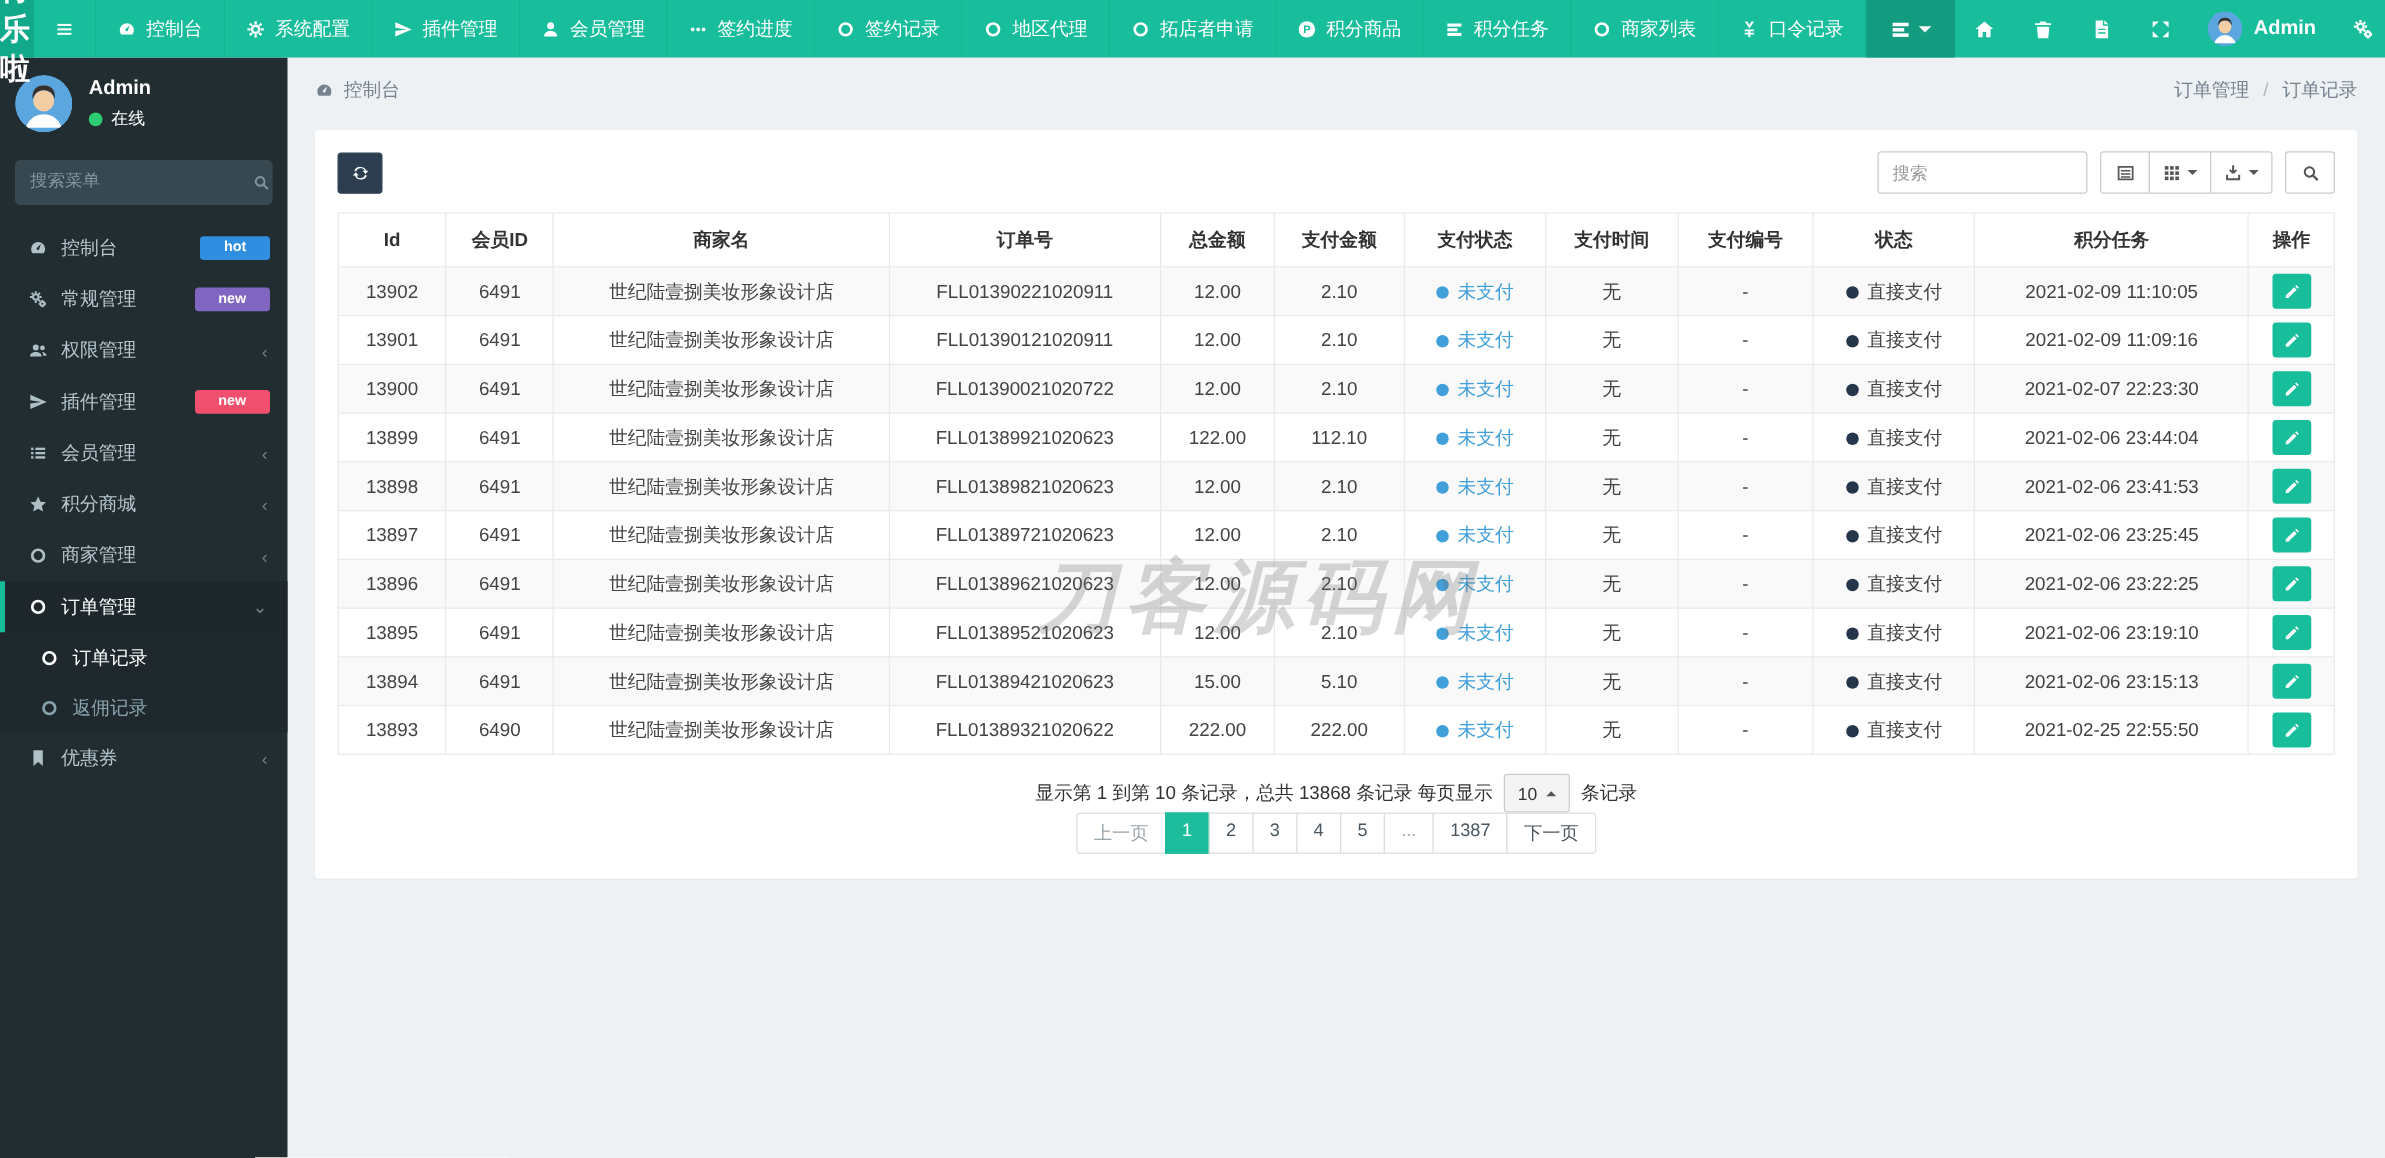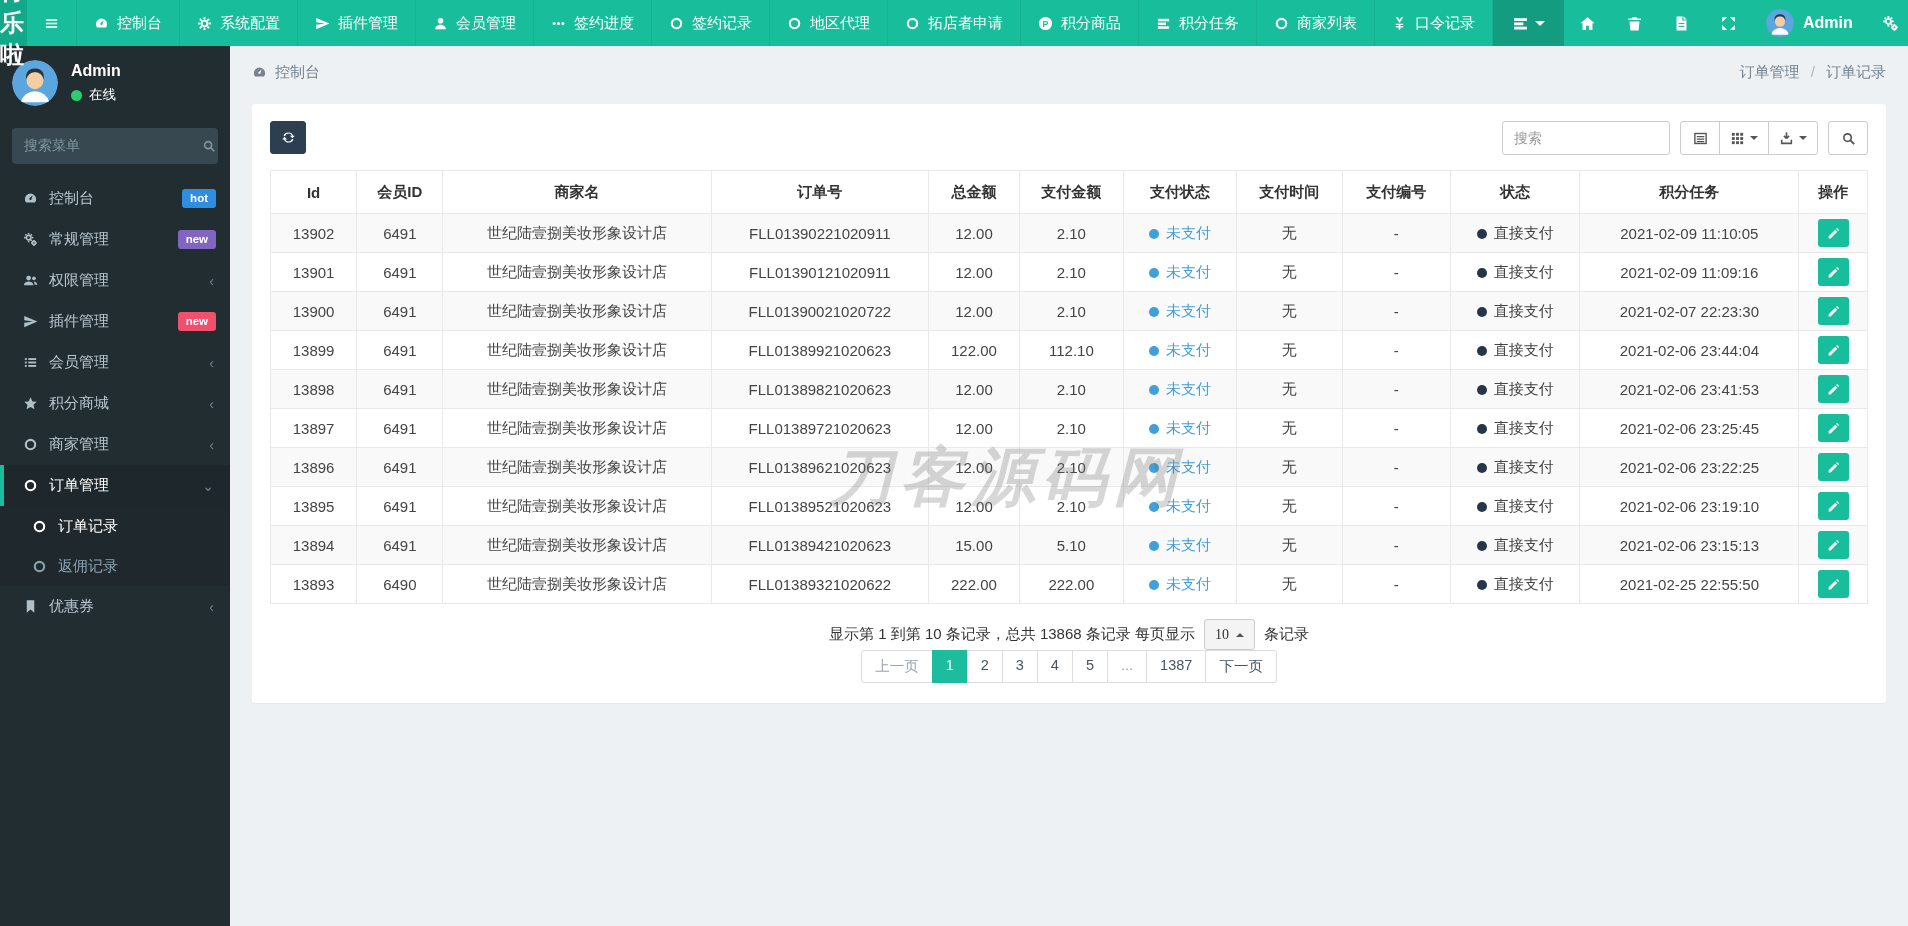--- a/index.html
+++ b/index.html
@@ -33,40 +33,40 @@
   .status-dot { width:11px; height:11px; border-radius:50%; background:#2ecc71; display:inline-block; }
   .side-search { margin:10px 12px 14px 12px; background:#374850; border-radius:4px; height:36px; display:flex; align-items:center; padding:0 12px; }
   .side-search input { flex:1; background:transparent; border:none; outline:none; color:#9fb2bc; font-size:14px; font-family:Liberation Serif, serif; }
   .side-search input::placeholder { color:#8196a0; }
   .side-search .ic { width:14px; height:14px; color:#8196a0; }
   .menu { list-style:none; }
   .menu-item { display:flex; align-items:center; height:41px; padding-left:19px; color:#b8c7ce; font-size:15px; cursor:pointer; border-left:4px solid transparent; }
   .menu-item .ic { width:15px; height:15px; margin-right:11px; color:#aebfc6; }
   .menu-item.active { background:#1e282c; border-left-color:#18bd9b; color:#fff; }
   .menu-item.active .ic { color:#fff; }
-  .badge { margin-left:auto; margin-right:14px; font-size:11.5px; font-weight:bold; color:#fff; padding:2px 8px; border-radius:3px; line-height:1.25; }
+  .badge { margin-left:auto; margin-right:14px; font-size:11.5px; font-weight:bold; color:#fff; padding:2px 19px; border-radius:3px; line-height:1.25; }
   .arrow { margin-left:auto; margin-right:16px; color:#6e838d; font-size:14px; }
   .submenu { list-style:none; background:#1f292d; }
   .submenu .menu-item { height:40px; padding-left:32px; border-left:none; }
   .submenu .menu-item.sub-active { color:#fff; }
   .submenu .menu-item.sub-active .ic { color:#fff; }
   .submenu .menu-item { color:#8aa4af; }
   .submenu .menu-item .ic { color:#8aa4af; }
 
   
   .content { position:absolute; top:46px; left:230px; right:0; bottom:0; }
   .content-header { height:52px; display:flex; align-items:center; justify-content:space-between; padding:0 22px; color:#76838f; font-size:15px; }
   .bc-left { display:flex; align-items:center; gap:8px; }
   .bc-left .ic { width:15px; height:15px; color:#76838f; }
   .bc-right { color:#76838f; }
   .bc-right .sep { margin:0 7px; color:#aab6bf; }
 
   .card { margin:6px 22px 0 22px; background:#fff; border-radius:3px; padding:17px 18px 20px 18px; position:relative; box-shadow:0 1px 1px rgba(0,0,0,0.04); }
-  .toolbar { display:flex; align-items:flex-start; justify-content:space-between; margin-bottom:15px; }
-  .btn { border:1px solid #ccc; background:#fff; border-radius:3px; cursor:pointer; font-family:Liberation Serif, serif; display:inline-flex; align-items:center; justify-content:center; }
+  .toolbar { display:flex; align-items:center; justify-content:space-between; margin-bottom:15px; }
+  .btn { border:1px solid #ccc; background:#fff; border-radius:3px; cursor:pointer; font-family:Liberation Sans, sans-serif; display:inline-flex; align-items:center; justify-content:center; }
   .btn-refresh { width:36px; height:33px; background:#2c3e50; border-color:#2c3e50; color:#fff; }
   .btn-refresh .ic { width:15px; height:15px; }
   .toolbar-right { display:flex; align-items:center; gap:10px; }
   .tb-search { width:168px; height:34px; border:1px solid #ccc; border-radius:3px; padding:0 11px; font-size:14px; font-family:inherit; color:#555; outline:none; }
   .tb-search::placeholder { color:#999; }
   .btn-group { display:flex; }
   .btn-group .btn { height:34px; min-width:40px; padding:0 10px; color:#555; border-radius:0; margin-left:-1px; gap:5px; }
   .btn-group .btn:first-child { border-radius:3px 0 0 3px; margin-left:0; }
   .btn-group .btn:last-child { border-radius:0 3px 3px 0; }
   .btn-search { height:34px; width:40px; color:#555; }

